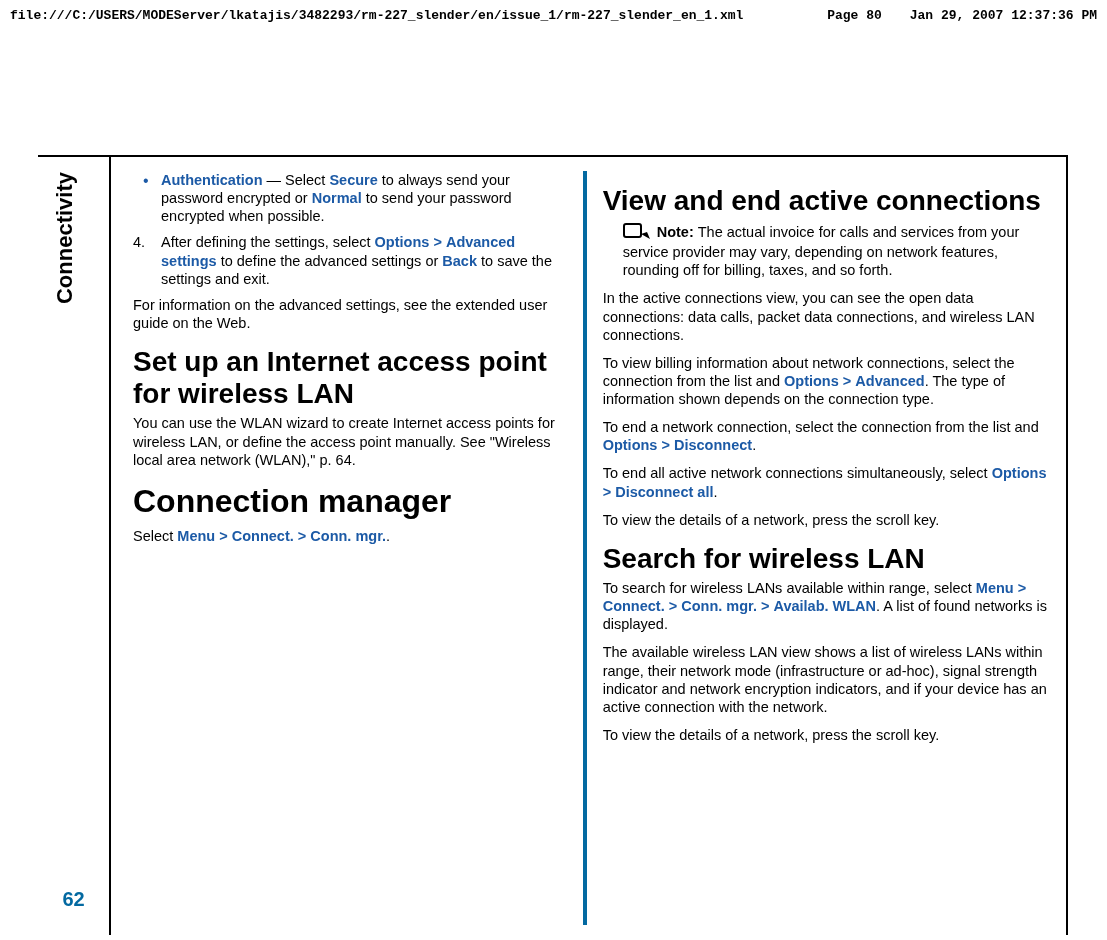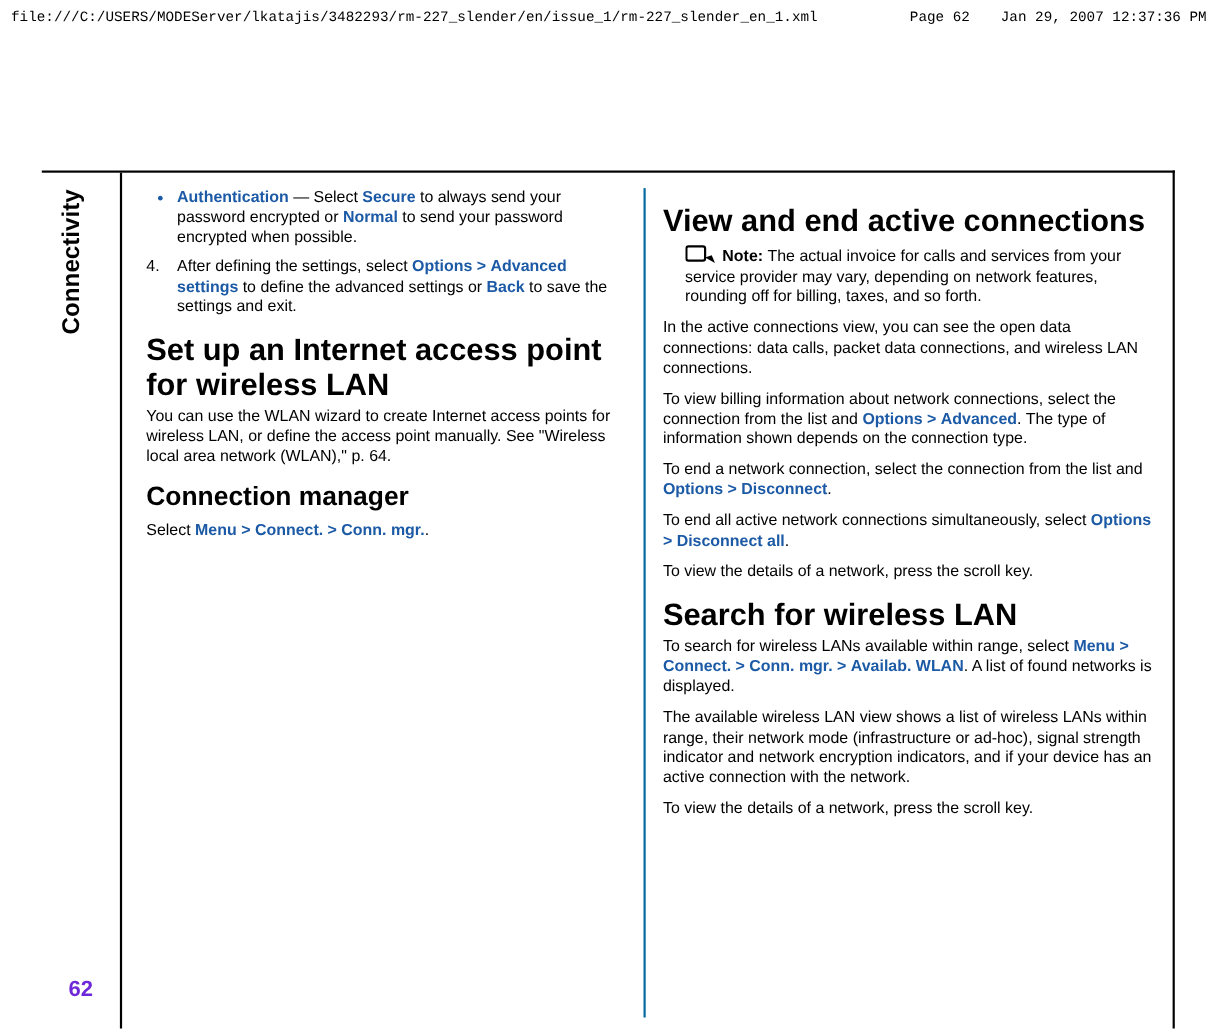--- a/index.html
+++ b/index.html
@@ -10,20 +10,21 @@
     height: 940px;
     position: relative;
     color: #000;
   }
   .header-bar {
     display: flex;
     justify-content: space-between;
     font-family: "Courier New", Courier, monospace;
     font-size: 13px;
     padding: 8px 10px 6px 10px;
+    font-weight: bold;
   }
   .header-right {
     display: flex;
     gap: 28px;
   }
   .page-area {
     position: absolute;
     top: 155px;
     left: 38px;
     width: 1030px;
@@ -49,43 +50,43 @@
     transform: rotate(-90deg) translate(-100%, 0);
     font-weight: 700;
     font-size: 22px;
   }
   .page-number {
     position: absolute;
     bottom: 24px;
     left: 0;
     right: 0;
     text-align: center;
-    color: #6d28d9;
+    color: #0369a1;
     font-weight: 700;
     font-size: 20px;
   }
   .cols {
     position: absolute;
     left: 95px;
     top: 14px;
     right: 10px;
     bottom: 10px;
     display: flex;
     gap: 16px;
   }
   .col {
     width: 50%;
-    border-right: 2px solid #0369a1;
+    border-right: 4px solid #0369a1;
     padding-right: 14px;
     font-size: 14.5px;
     line-height: 1.25;
   }
   .col:last-child { border-right: none; padding-right: 0; }
   .col p { margin-bottom: 10px; }
-  .col h1 { font-size: 24px; font-weight: 700; margin: 12px 0 6px; }
+  .col h1 { font-size: 32px; font-weight: 700; margin: 12px 0 6px; }
   .col h2 { font-size: 28px; font-weight: 700; margin: 14px 0 4px; line-height: 1.15; }
   .blue { color: #1c5aa6; }
   .bold { font-weight: 700; }
   ul.bullets { list-style: none; margin-left: 6px; margin-bottom: 8px; }
   ul.bullets > li { position: relative; padding-left: 22px; margin-bottom: 8px; }
   ul.bullets > li::before {
     content: "•"; position: absolute; left: 4px; top: 0; color: #1c5aa6; font-size: 16px;
   }
   ol.steps { list-style: none; margin-bottom: 8px; }
   ol.steps > li { position: relative; padding-left: 28px; margin-bottom: 6px; }
@@ -98,21 +99,21 @@
     margin-right: 4px;
   }
   .caret { color:#1c5aa6; font-weight:700; }
 </style>
 </head>
 <body>
 
 <div class="header-bar">
   <span>file:///C:/USERS/MODEServer/lkatajis/3482293/rm-227_slender/en/issue_1/rm-227_slender_en_1.xml</span>
   <span class="header-right">
-    <span>Page 62</span>
+    <span>Page 80</span>
     <span>Jan 29, 2007 12:37:36 PM</span>
   </span>
 </div>
 
 <div class="page-area">
 
   <div class="sidebar">
     <div class="sidebar-label">Connectivity</div>
     <div class="page-number">62</div>
   </div>
@@ -133,20 +134,21 @@
           <span>After defining the settings, select </span>
           <span class="blue bold">Options</span>
           <span class="caret">&gt;</span>
           <span class="blue bold">Advanced settings</span>
           <span> to define the advanced settings or </span>
           <span class="blue bold">Back</span>
           <span> to save the settings and exit.</span>
         </li>
       </ol>
 
+      <p>For information on the advanced settings, see the extended user guide on the Web.</p>
 
       <h2>Set up an Internet access point for wireless LAN</h2>
       <p>You can use the WLAN wizard to create Internet access points for wireless LAN, or define the access point manually. See "Wireless local area network (WLAN)," p. 64.</p>
 
       <h1>Connection manager</h1>
       <p>
         <span>Select </span><span class="blue bold">Menu</span>
         <span class="caret">&gt;</span>
         <span class="blue bold">Connect.</span>
         <span class="caret">&gt;</span>

